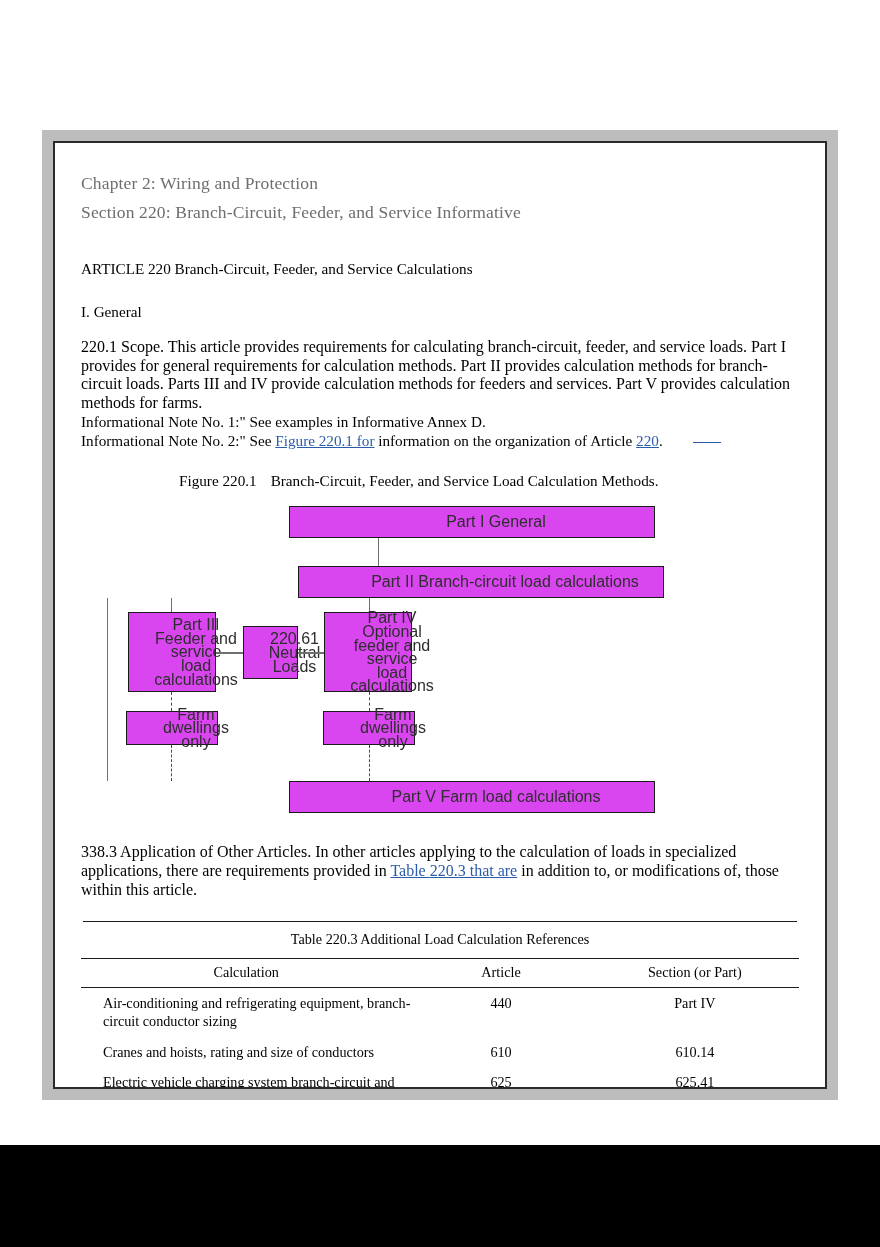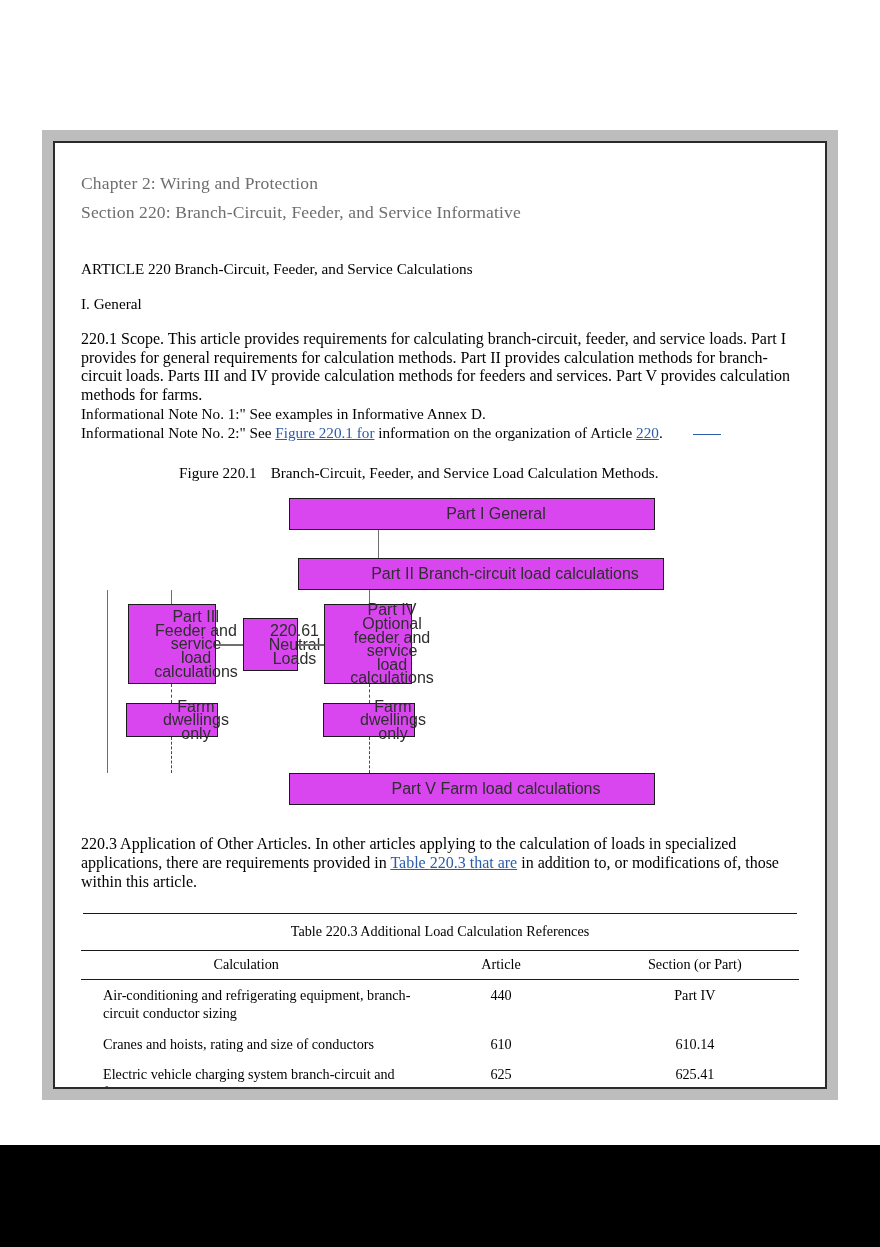--- a/index.html
+++ b/index.html
@@ -51,21 +51,21 @@
     letter-spacing: .15px;
   }
   .article-title {
     color: #000;
     font-size: 15.2px;
     margin-top: 33px;
   }
   .part-heading {
     color: #000;
     font-size: 15.2px;
-    margin-top: 17px;
+    margin-top: 25px;
   }
 
   
   .body-par {
     color: #000;
     font-size: 16px;
     line-height: 18.7px;
     margin-top: 17px;
     text-align: left;
   }
@@ -243,21 +243,21 @@
 only</div>
 
         <div class="fc-dash" style="left:90px; top:249px; height:36px;"></div>
         <div class="fc-dash" style="left:288px; top:249px; height:36px;"></div>
 
         <div class="fc-box" style="left:208px; top:285px; width:366px; height:32px; left:208px;">Part V Farm load calculations</div>
 
       </div>
 
       <div class="body-par">
-        <span>220.3 Application of Other Articles. In other articles applying to the calculation of loads in specialized applications, there are requirements provided in </span><a class="lnk" href="#">Table </a><a class="lnk-u" href="#">220.3 that are</a><span> in addition to, or modifications of, those within this article.</span>
+        <span>338.3 Application of Other Articles. In other articles applying to the calculation of loads in specialized applications, there are requirements provided in </span><a class="lnk" href="#">Table </a><a class="lnk-u" href="#">220.3 that are</a><span> in addition to, or modifications of, those within this article.</span>
       </div>
 
       <div id="table-block">
         <div class="tbl-toprule"></div>
         <div class="tbl-title">Table 220.3   Additional Load Calculation References</div>
         <table class="ref-table">
           <thead>
             <tr>
               <th class="c-calc">Calculation</th>
               <th class="c-art">Article</th>

